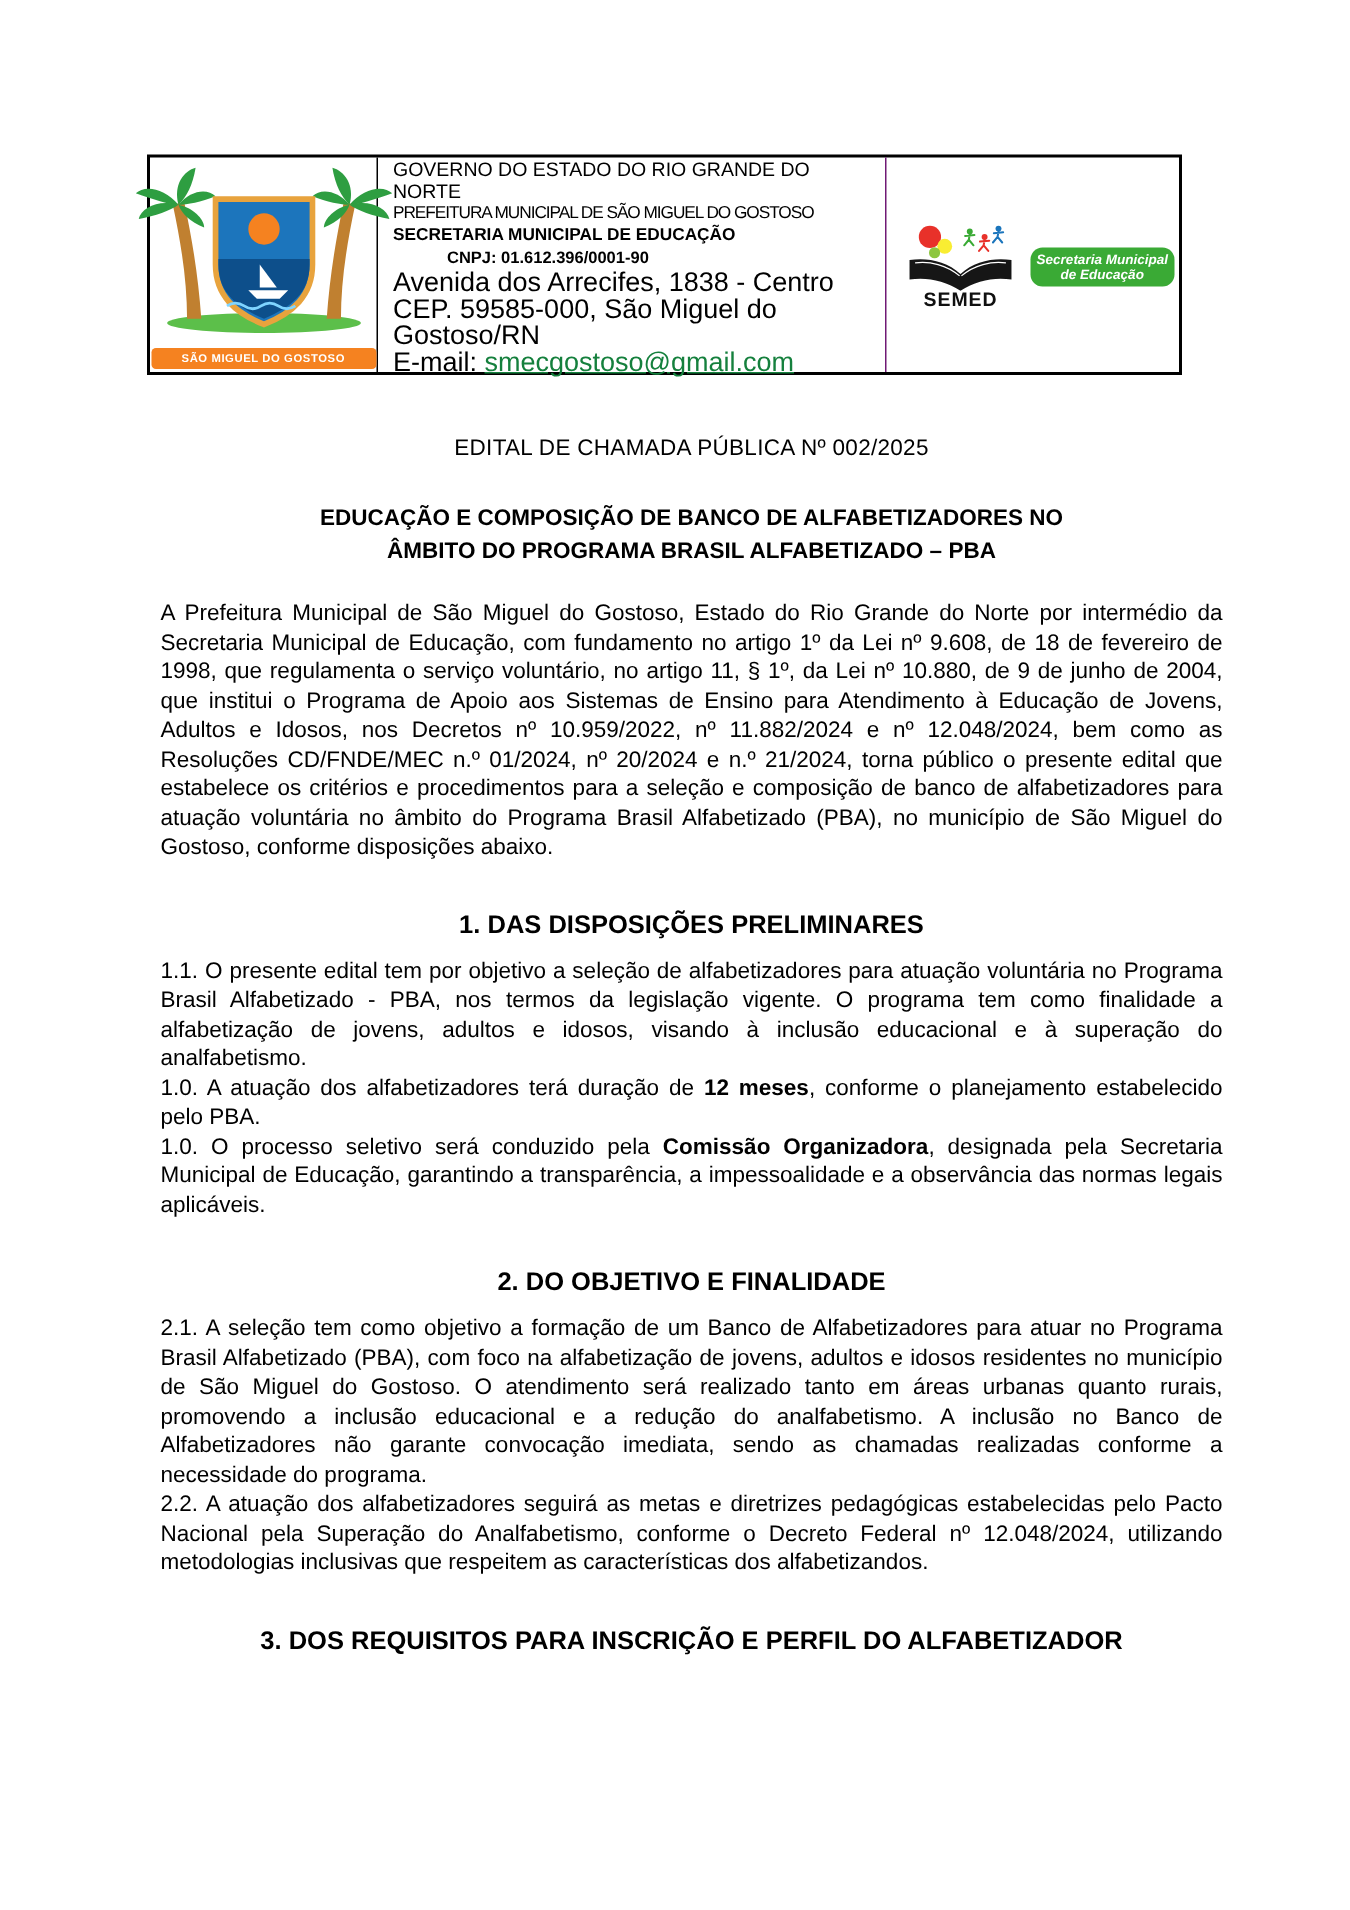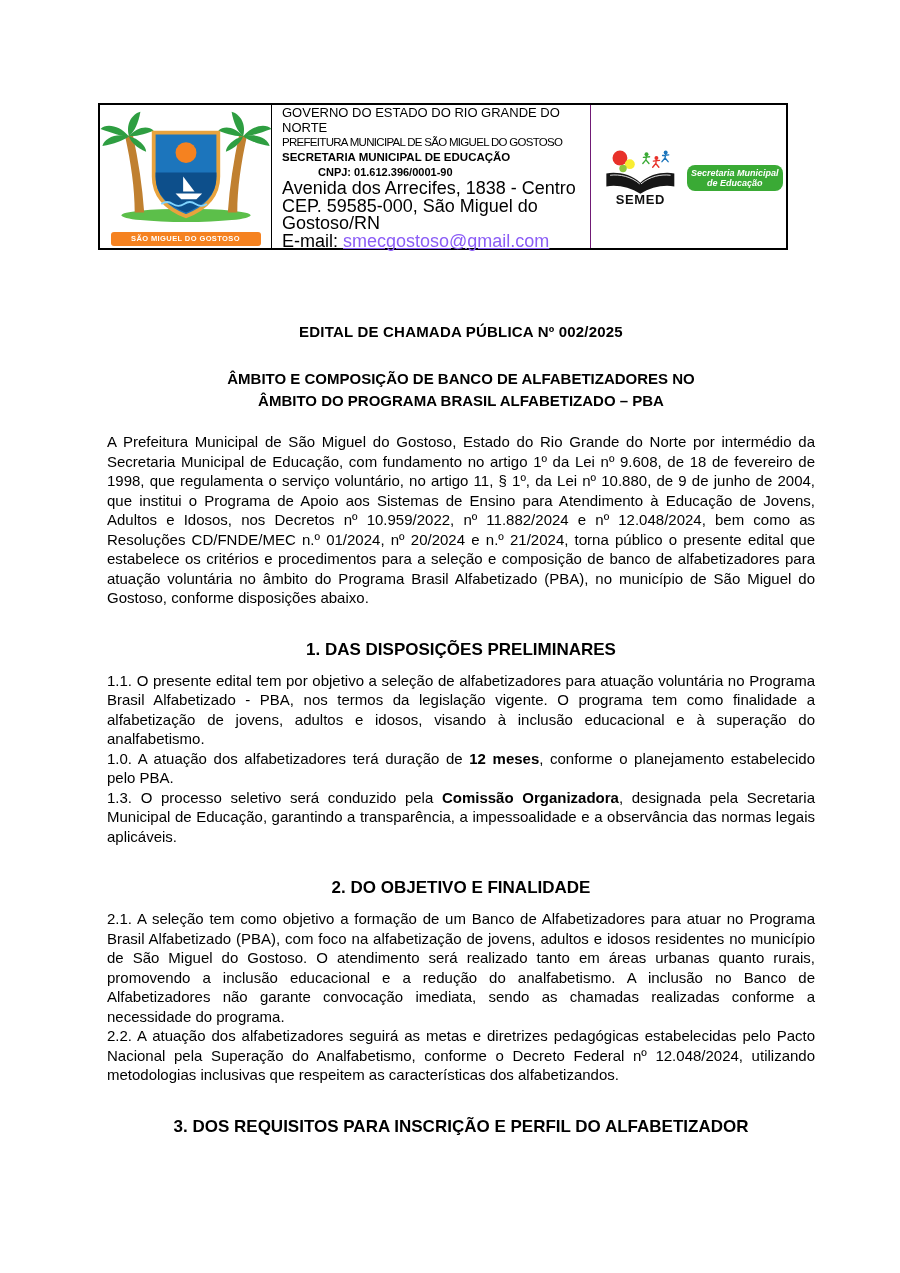--- a/index.html
+++ b/index.html
@@ -9,52 +9,52 @@
     position:relative; width:900px; height:1273px; background:#ffffff;
     overflow:hidden; padding:103px 85px 0 107px;
   }
 
   
   .letterhead {
     margin-left:-9px; width:690px; height:147px;
     border:2px solid #000; display:flex; background:#fff;
   }
   .cell-crest {
-    width:172px; border-right:1px solid #000;
+    width:152px; border-right:1px solid #000;
     display:flex; flex-direction:column; align-items:center; justify-content:center;
     padding:2px 0;
     gap:16px;
   }
   .crest-ribbon {
     margin-top:-6px; width:150px; background:#f58220; color:#fff;
     font-size:7.5px; font-weight:bold; text-align:center; letter-spacing:0.4px;
     padding:2px 0 3px 0; border-radius:3px;
   }
   .cell-info {
     flex:1; padding:8px 6px 6px 10px; display:flex; flex-direction:column; justify-content:center;
   }
   .lh-sm     { font-size:13px;   line-height:15px; }
   .lh-narrow { font-size:11.5px; line-height:15px; letter-spacing:-0.7px; }
   .lh-bold   { font-size:11.5px; line-height:15px; font-weight:bold; }
   .lh-cnpj   { font-size:11px;   line-height:15px; font-weight:bold;margin-left:36px; }
   .lh-addr   { font-size:18px;   line-height:17.5px; }
-  .email-link { text-decoration:underline; color:#8b5cf6; cursor:pointer; }
+  .email-link { text-decoration:underline; color:#15803d; cursor:pointer; }
   .cell-semed {
     width:196px; border-left:1px solid #701a75;
     display:flex; flex-direction:row; align-items:center; justify-content:center;
     padding:4px 3px;
   }
   .semed-banner {
     width:158px; background:#3aaa35; color:#fff; font-size:9px; font-weight:bold;
     font-style:italic; text-align:center; padding:3px 0; border-radius:8px; margin-top:2px;
   }
 
   
   .doc-title {
-    margin-top:73px; font-size:15px; font-weight:bold; text-align:center; letter-spacing:0.2px;
+    margin-top:40px; font-size:15px; font-weight:normal; text-align:center; letter-spacing:0.2px;
   }
   .doc-subtitle {
     margin-top:28px; font-size:15px; font-weight:bold; text-align:center; line-height:22px;
   }
   .body-p {
     font-size:15px; line-height:19.5px; text-align:justify;
   }
   .intro { margin-top:20px; }
   .section-heading {
     font-size:17px; font-weight:bold; margin-top:32px; margin-bottom:11px; text-align:center;
@@ -136,30 +136,30 @@
 
         <text x="75" y="93" text-anchor="middle" font-size="21" font-weight="bold" fill="#101010" letter-spacing="1">SEMED</text>
       </svg>
       <div class="semed-banner">Secretaria Municipal de Educação</div>
     </div>
   </div>
 
   <div class="doc-title">EDITAL DE CHAMADA PÚBLICA Nº 002/2025</div>
 
   <div class="doc-subtitle">
-    <div>ÂMBITO E COMPOSIÇÃO DE BANCO DE ALFABETIZADORES NO</div>
+    <div>EDUCAÇÃO E COMPOSIÇÃO DE BANCO DE ALFABETIZADORES NO</div>
     <div>ÂMBITO DO PROGRAMA BRASIL ALFABETIZADO – PBA</div>
   </div>
 
   <p class="body-p intro">A Prefeitura Municipal de São Miguel do Gostoso, Estado do Rio Grande do Norte por intermédio da Secretaria Municipal de Educação, com fundamento no artigo 1º da Lei nº 9.608, de 18 de fevereiro de 1998, que regulamenta o serviço voluntário, no artigo 11, § 1º, da Lei nº 10.880, de 9 de junho de 2004, que institui o Programa de Apoio aos Sistemas de Ensino para Atendimento à Educação de Jovens, Adultos e Idosos, nos Decretos nº 10.959/2022, nº 11.882/2024 e nº 12.048/2024, bem como as Resoluções CD/FNDE/MEC n.º 01/2024, nº 20/2024 e n.º 21/2024, torna público o presente edital que estabelece os critérios e procedimentos para a seleção e composição de banco de alfabetizadores para atuação voluntária no âmbito do Programa Brasil Alfabetizado (PBA), no município de São Miguel do Gostoso, conforme disposições abaixo.</p>
 
   <div class="section-heading">1. DAS DISPOSIÇÕES PRELIMINARES</div>
   <p class="body-p">1.1. O presente edital tem por objetivo a seleção de alfabetizadores para atuação voluntária no Programa Brasil Alfabetizado - PBA, nos termos da legislação vigente. O programa tem como finalidade a alfabetização de jovens, adultos e idosos, visando à inclusão educacional e à superação do analfabetismo.</p>
   <p class="body-p"><span>1.0. A atuação dos alfabetizadores terá duração de </span><b>12 meses</b><span>, conforme o planejamento estabelecido pelo PBA.</span></p>
-  <p class="body-p"><span>1.3. O processo seletivo será conduzido pela </span><b>Comissão Organizadora</b><span>, designada pela Secretaria Municipal de Educação, garantindo a transparência, a impessoalidade e a observância das normas legais aplicáveis.</span></p>
+  <p class="body-p"><span>1.0. O processo seletivo será conduzido pela </span><b>Comissão Organizadora</b><span>, designada pela Secretaria Municipal de Educação, garantindo a transparência, a impessoalidade e a observância das normas legais aplicáveis.</span></p>
 
   <div class="section-heading">2. DO OBJETIVO E FINALIDADE</div>
   <p class="body-p">2.1. A seleção tem como objetivo a formação de um Banco de Alfabetizadores para atuar no Programa Brasil Alfabetizado (PBA), com foco na alfabetização de jovens, adultos e idosos residentes no município de São Miguel do Gostoso. O atendimento será realizado tanto em áreas urbanas quanto rurais, promovendo a inclusão educacional e a redução do analfabetismo. A inclusão no Banco de Alfabetizadores não garante convocação imediata, sendo as chamadas realizadas conforme a necessidade do programa.</p>
   <p class="body-p">2.2. A atuação dos alfabetizadores seguirá as metas e diretrizes pedagógicas estabelecidas pelo Pacto Nacional pela Superação do Analfabetismo, conforme o Decreto Federal nº 12.048/2024, utilizando metodologias inclusivas que respeitem as características dos alfabetizandos.</p>
 
   <div class="section-heading">3. DOS REQUISITOS PARA INSCRIÇÃO E PERFIL DO ALFABETIZADOR</div>
 
 </div>
 
 </body></html>

